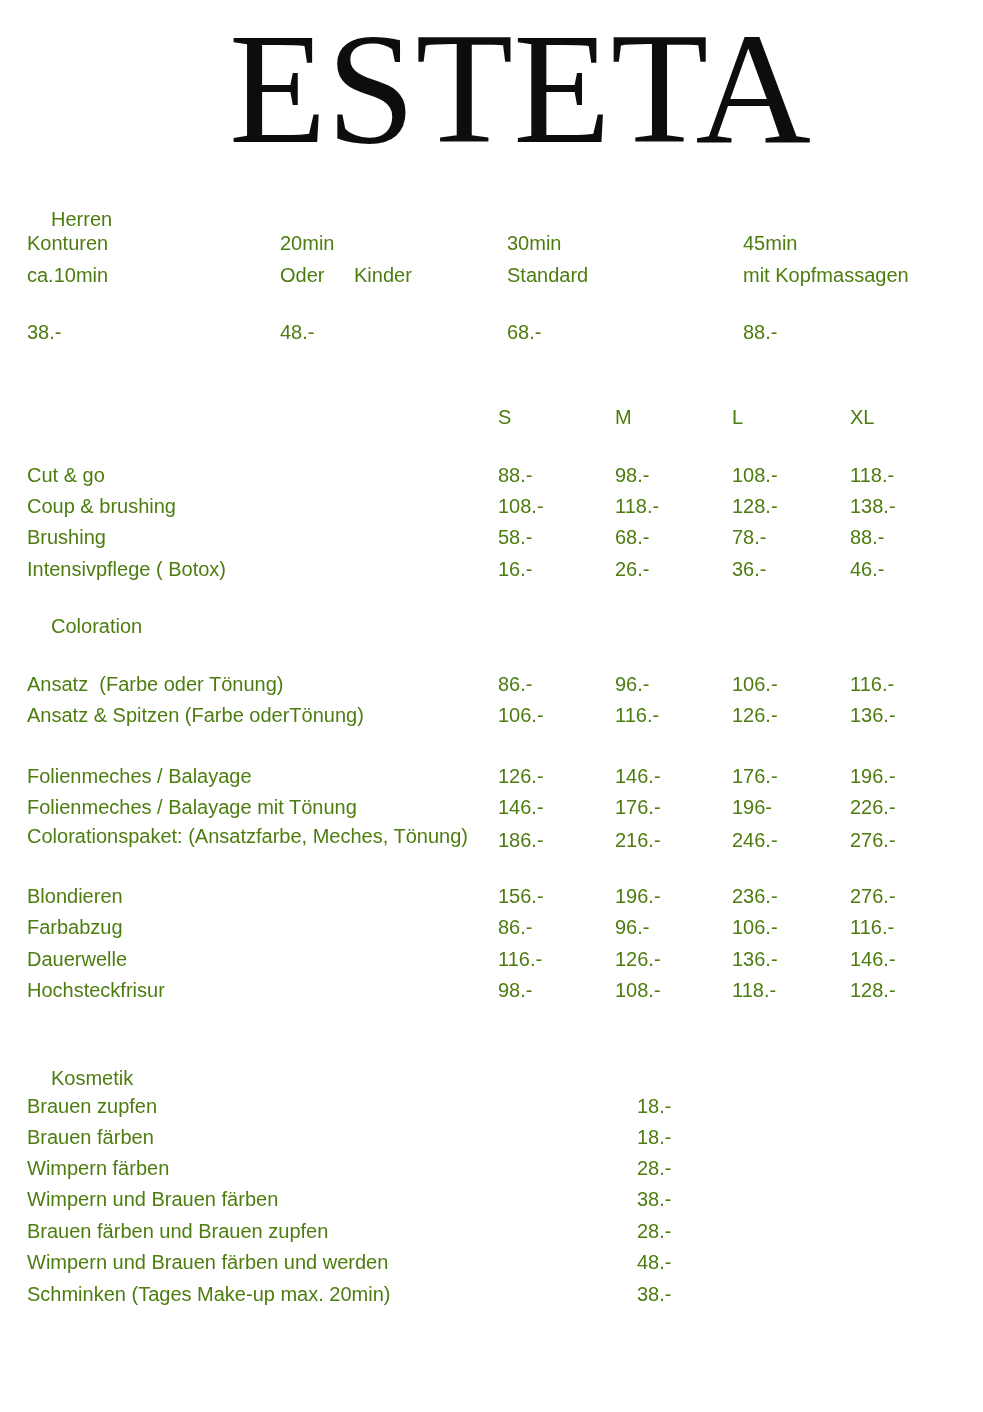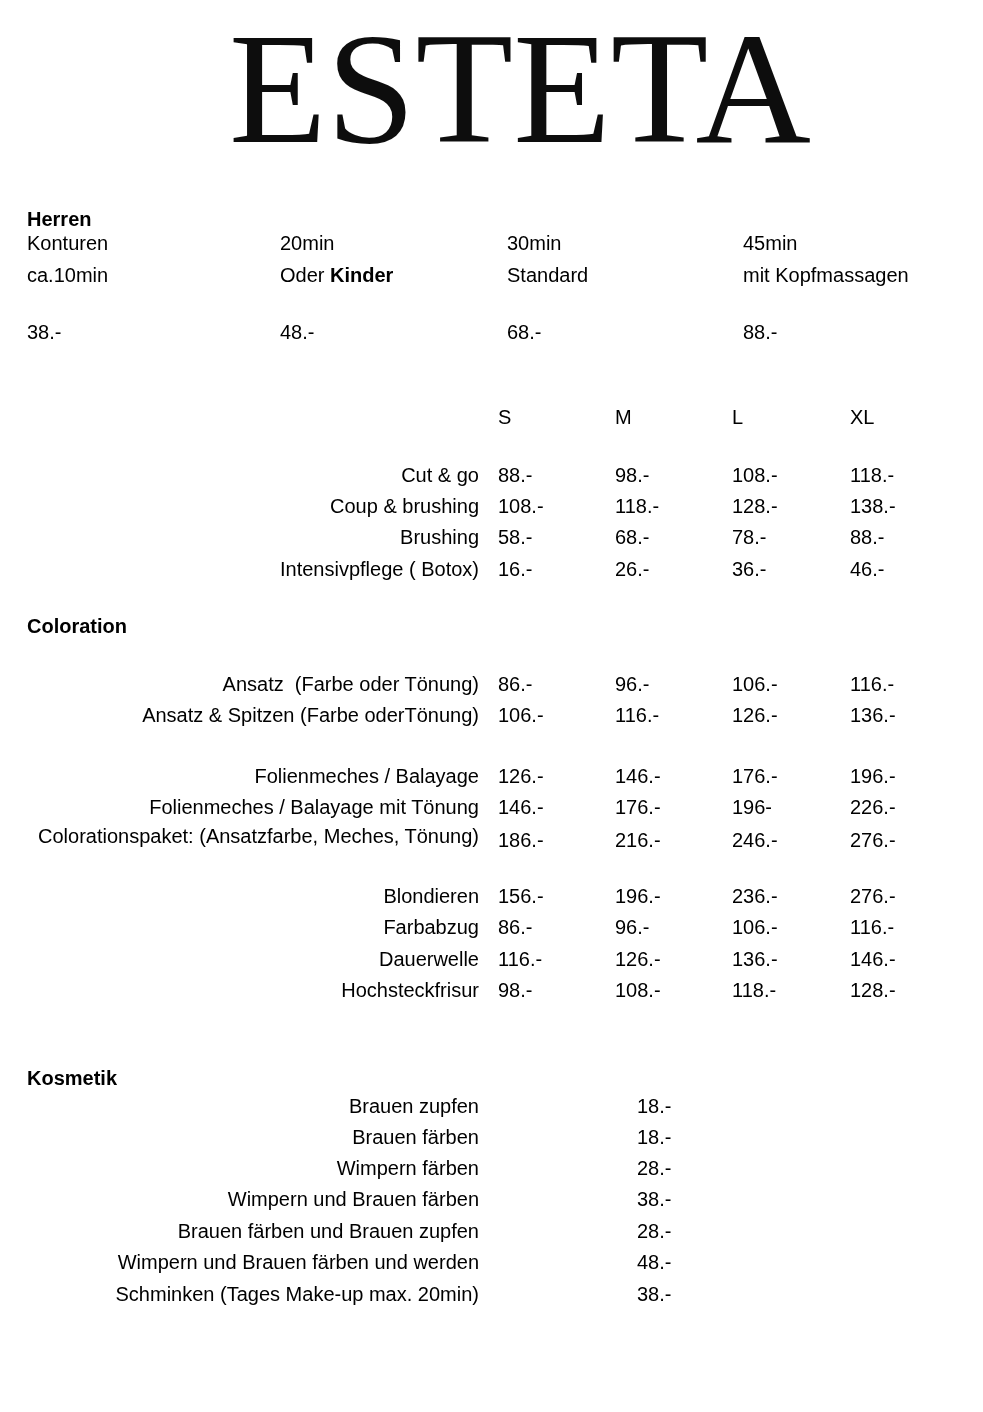--- a/index.html
+++ b/index.html
@@ -1,22 +1,22 @@
 <!DOCTYPE html>
 <html><head>
 <meta charset="utf-8">
 <style>
   html,body{margin:0;padding:0;background:#ffffff;}
   .page{position:relative;width:983px;height:1412px;background:#ffffff;overflow:hidden;
-        font-family:"Liberation Sans",sans-serif;color:#000000;}
+        font-family:"Liberation Sans",sans-serif;color:#4d7c0f;}
   .t{position:absolute;font-size:20px;line-height:1;white-space:pre;}
-  .b{font-weight:bold;}
+  .b{font-weight:normal;margin-left:24px;}
   .row{position:absolute;left:0;top:0;width:983px;height:0;}
   .row > span{position:absolute;top:0;font-size:20px;line-height:1;white-space:pre;}
-  .lbl{left:27px;width:452px;white-space:pre-wrap !important;text-align:right;}
+  .lbl{left:27px;width:452px;white-space:pre-wrap !important;}
   .lh2{line-height:28px;top:-4px !important;}
   .c1{left:498px}.c2{left:615px}.c3{left:732px}.c4{left:850px}
   .h1{left:27px}.h2{left:280px}.h3{left:507px}.h4{left:743px}
   .k{left:637px}
   .logo-wrap{position:absolute;left:229px;top:32px;width:584px;height:130px;}
   .logo-wrap svg{display:block;}
   .logo-text{font-family:"Liberation Serif",serif;font-size:158px;fill:#0d0d0d;}
 </style>
 </head>
 <body>

